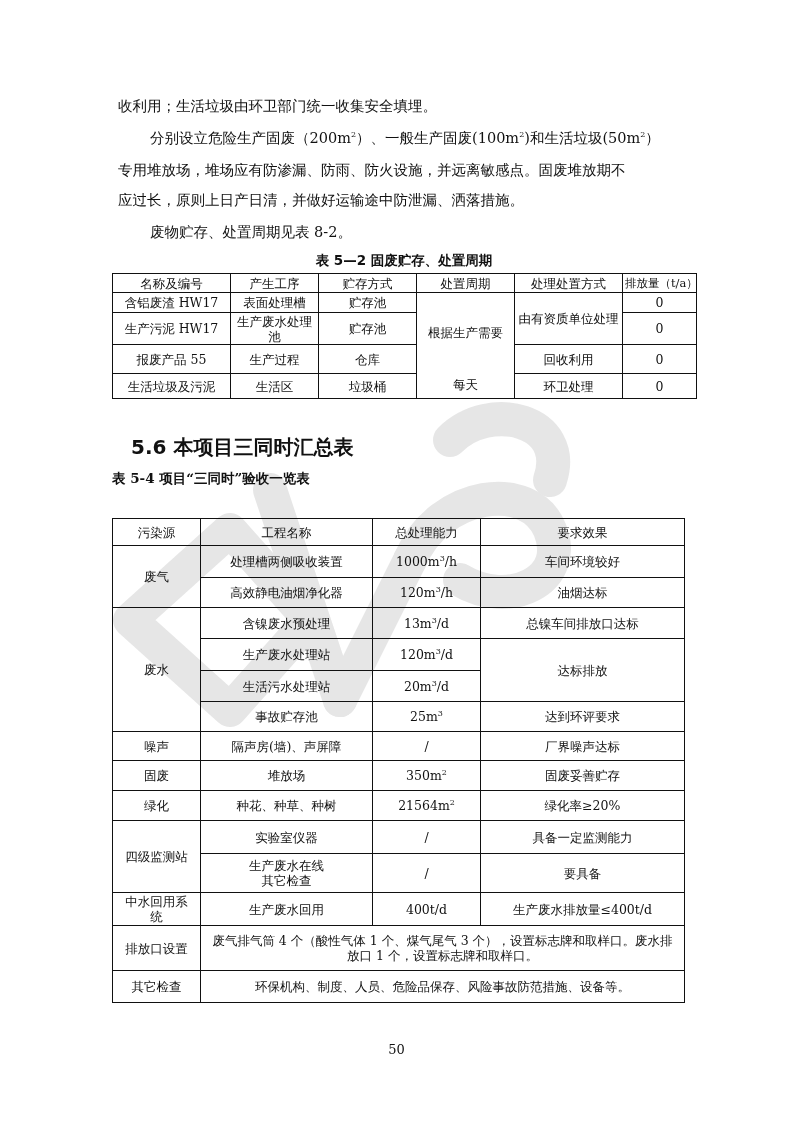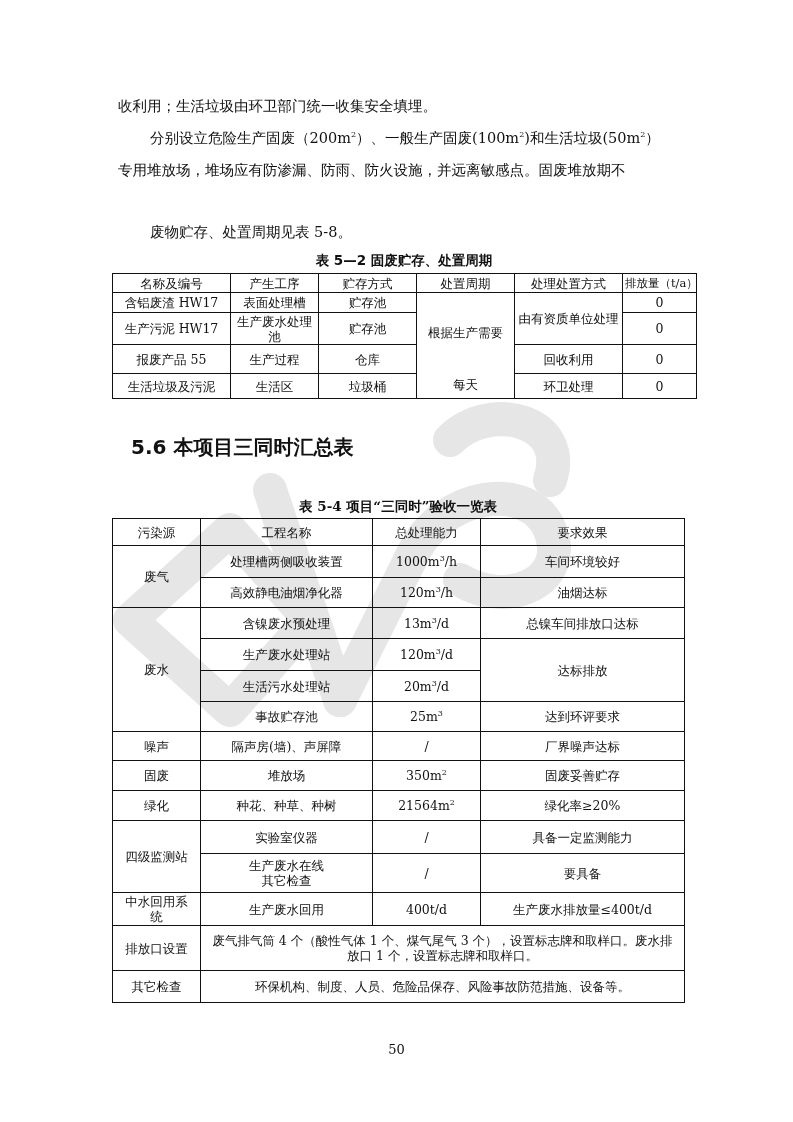--- a/index.html
+++ b/index.html
@@ -5,21 +5,21 @@
   html, body { margin: 0; padding: 0; background: #ffffff; }
   body { width: 793px; height: 1122px; position: relative; overflow: hidden;
          font-family: "DejaVu Serif", "Liberation Serif", serif; color: #111; }
   .page { position: absolute; left: 0; top: 0; width: 793px; height: 892px; }
 
   .para { position: absolute; left: 118px; width: 560px; font-size: 14.5px; line-height: 20px; white-space: nowrap; }
   .indent { left: 150px; }
 
   .caption1 { position: absolute; left: 112px; width: 584px; top: 252px; text-align: center;
               font-family: "DejaVu Sans", "Liberation Sans", sans-serif; font-weight: bold; font-size: 13.5px; }
-  .caption2 { position: absolute; left: 112px; width: 572px; top: 498px; text-align: center;
+  .caption2 { position: absolute; left: 112px; width: 572px; top: 470px; 
               font-family: "DejaVu Serif", "Liberation Serif", serif; font-weight: bold; font-size: 13.5px; }
   .heading { position: absolute; left: 118px; top: 434px;
              font-family: "DejaVu Sans", "Liberation Sans", sans-serif; font-weight: bold; font-size: 20px; margin-left: 13px; }
 
   table { border-collapse: collapse; position: absolute; table-layout: fixed; }
   td { border: 1.2px solid #111; text-align: center; vertical-align: middle; padding: 0 2px;
        font-size: 12.5px; line-height: 15px; }
   #t1 { left: 112px; top: 273px; width: 584px; }
   #t1 td { font-size: 12.5px; }
   #t2 { left: 112px; top: 518px; width: 572px; }
@@ -42,21 +42,22 @@
       <path d="M160 110 L230 320"></path>
       <path d="M230 320 L300 180"></path>
       <path d="M300 180 C330 110, 420 100, 440 150 C460 200, 400 230, 350 200"></path>
       <path d="M340 60 C380 20, 460 40, 440 100"></path>
     </g>
   </svg>
 
   <div class="para" style="top:96px;">收利用；生活垃圾由环卫部门统一收集安全填埋。</div>
   <div class="para indent" style="top:128px;"><span>分别设立危险生产固废（200m</span><sup>2</sup><span>）、一般生产固废(100m</span><sup>2</sup><span>)和生活垃圾(50m</span><sup>2</sup><span>）</span></div>
   <div class="para" style="top:160px;">专用堆放场，堆场应有防渗漏、防雨、防火设施，并远离敏感点。固废堆放期不</div>
-  <div class="para indent" style="top:222px;">废物贮存、处置周期见表 5-8。</div>
+  <div class="para" style="top:190px;">应过长，原则上日产日清，并做好运输途中防泄漏、洒落措施。</div>
+  <div class="para indent" style="top:222px;">废物贮存、处置周期见表 8-2。</div>
 
   <div class="caption1">表 5—2 固废贮存、处置周期</div>
   <table id="t1">
     <colgroup>
       <col style="width:118px">
         <col style="width:88px">
         <col style="width:98px">
         <col style="width:98px">
         <col style="width:108px">
         <col style="width:74px">

